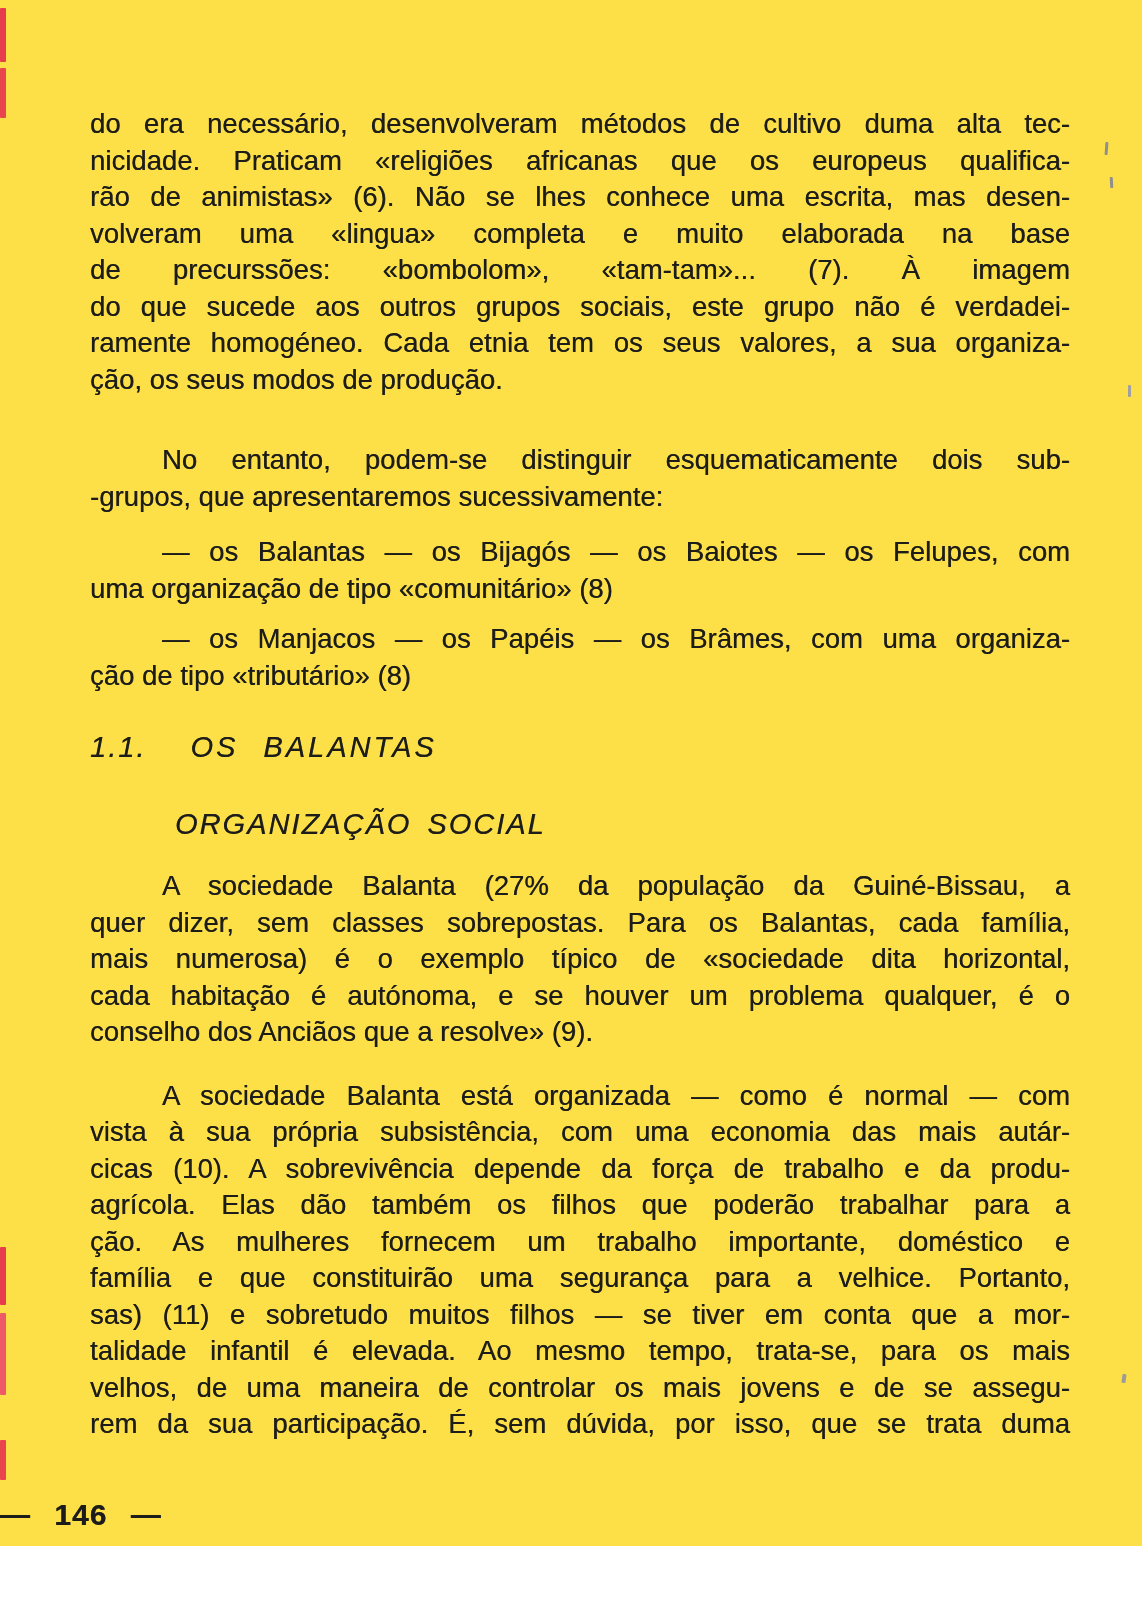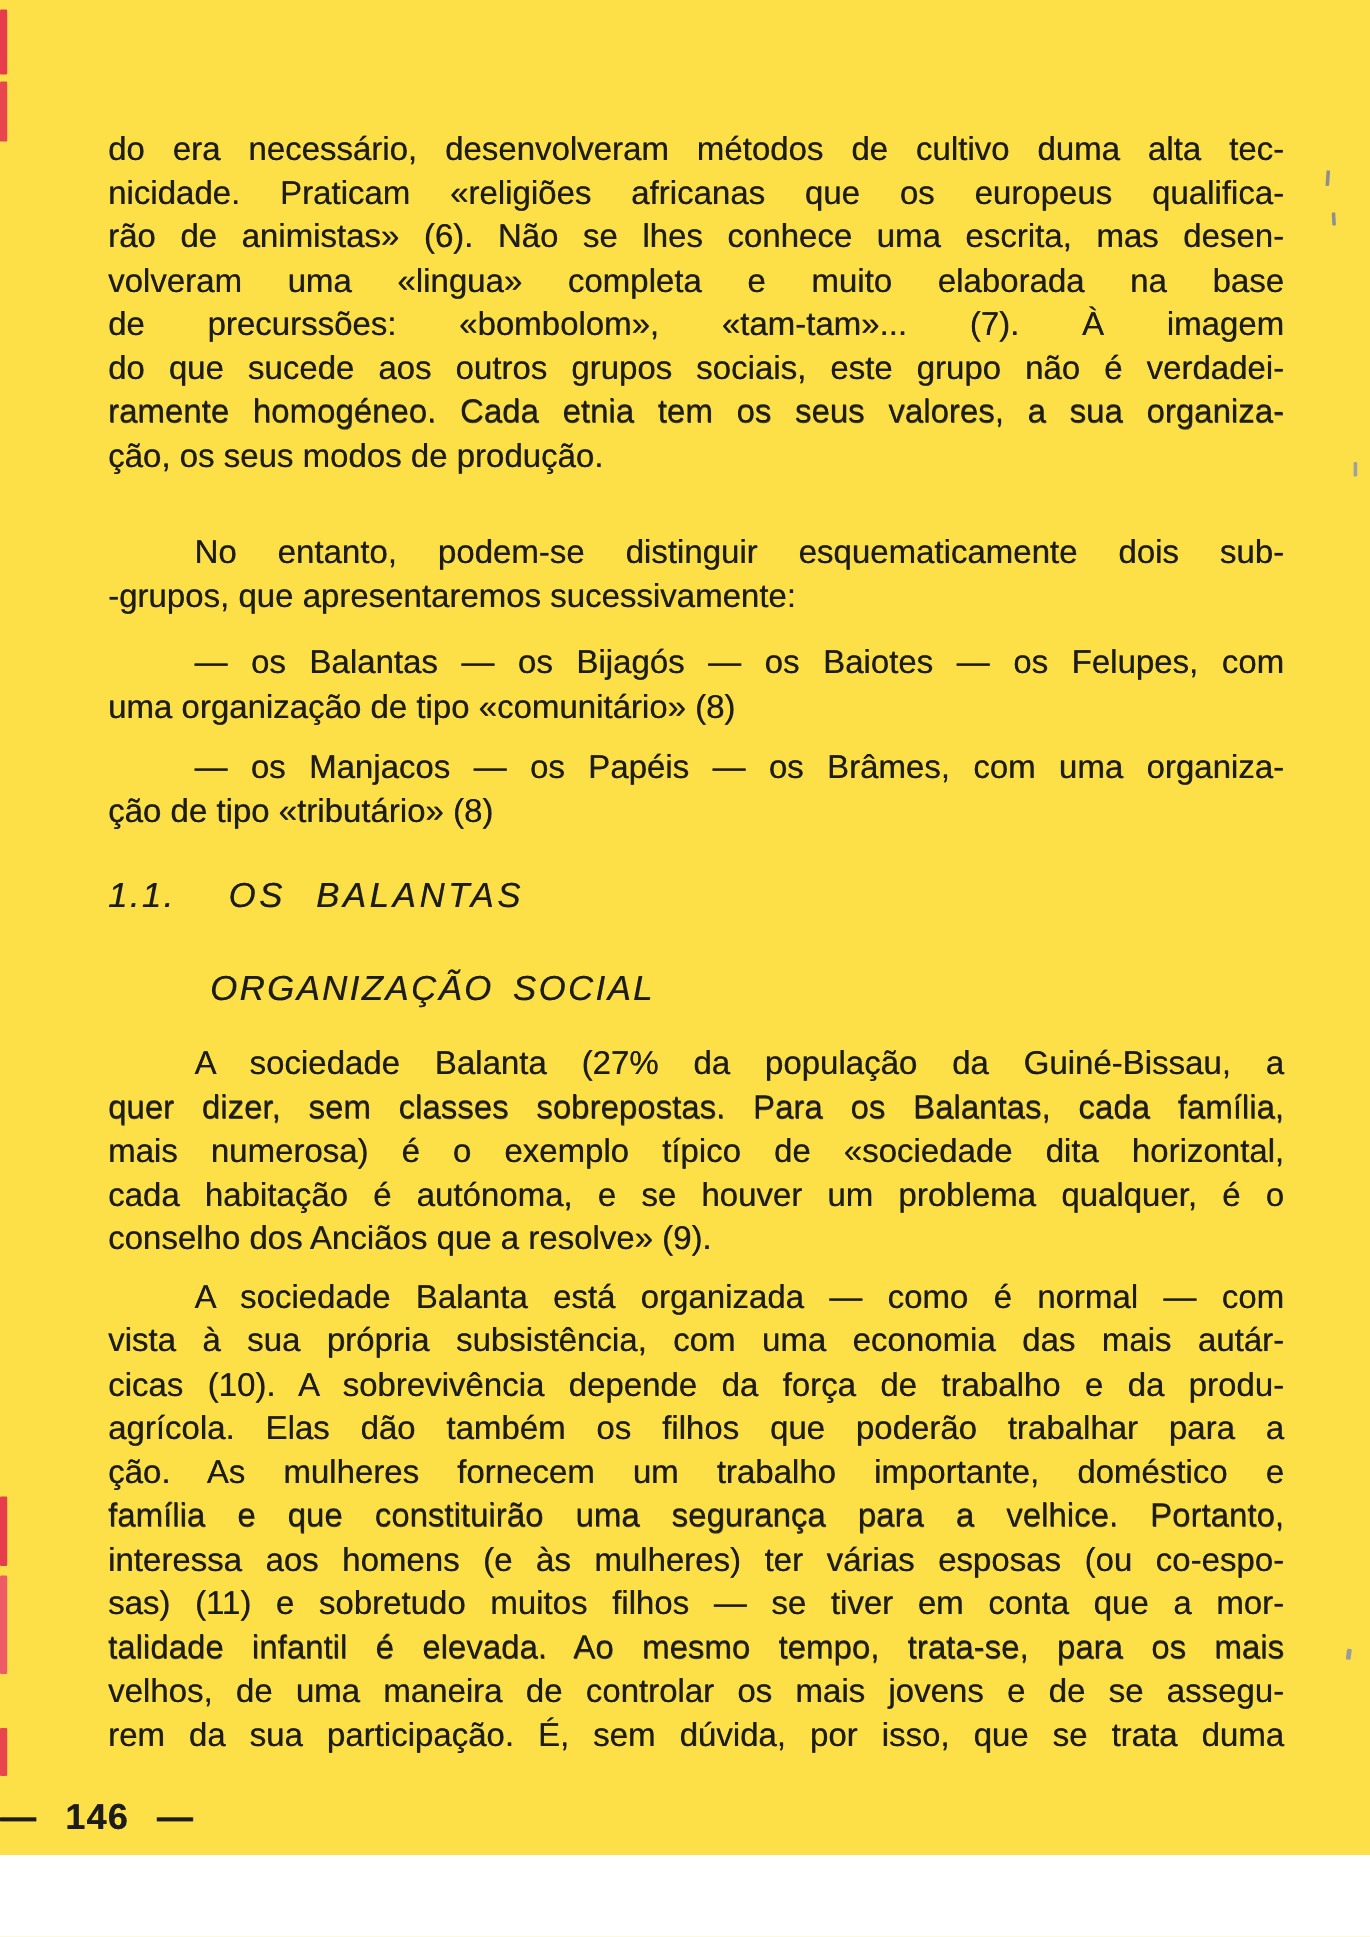--- a/index.html
+++ b/index.html
@@ -35,21 +35,21 @@
   .line.end {
     text-align: left;
     text-align-last: left;
   }
   .line.ind { text-indent: 72px; }
 
   .mt-p2 { margin-top: 44px; }
   .mt-p3 { margin-top: 19px; }
   .mt-p4 { margin-top: 14px; }
   .mt-p5 { margin-top: 24px; }
-  .mt-p6 { margin-top: 12px; }
+  .mt-p6 { margin-top: 27px; }
 
   .h1 {
     margin-top: 33px;
     font-style: italic;
     font-size: 29px;
     line-height: 40px;
   }
   .h1-num { letter-spacing: 2px; margin-right: 44px; }
   .h1-title { letter-spacing: 3px; word-spacing: 14px; }
 
@@ -157,21 +157,20 @@
       <div class="line end">conselho dos Anciãos que a resolve» (9).</div>
     </div>
 
     <div class="para mt-p6">
       <div class="line ind">A sociedade Balanta está organizada — como é normal — com</div>
       <div class="line">vista à sua própria subsistência, com uma economia das mais autár-</div>
       <div class="line">cicas (10). A sobrevivência depende da força de trabalho e da produ-</div>
       <div class="line">agrícola. Elas dão também os filhos que poderão trabalhar para a</div>
       <div class="line">ção. As mulheres fornecem um trabalho importante, doméstico e</div>
       <div class="line">família e que constituirão uma segurança para a velhice. Portanto,</div>
-      <div class="line">interessa aos homens (e às mulheres) ter várias esposas (ou co-espo-</div>
       <div class="line">sas) (11) e sobretudo muitos filhos — se tiver em conta que a mor-</div>
       <div class="line">talidade infantil é elevada. Ao mesmo tempo, trata-se, para os mais</div>
       <div class="line">velhos, de uma maneira de controlar os mais jovens e de se assegu-</div>
       <div class="line">rem da sua participação. É, sem dúvida, por isso, que se trata duma</div>
     </div>
 
   </main>
 
   <div class="footer">— 146 —</div>
 

